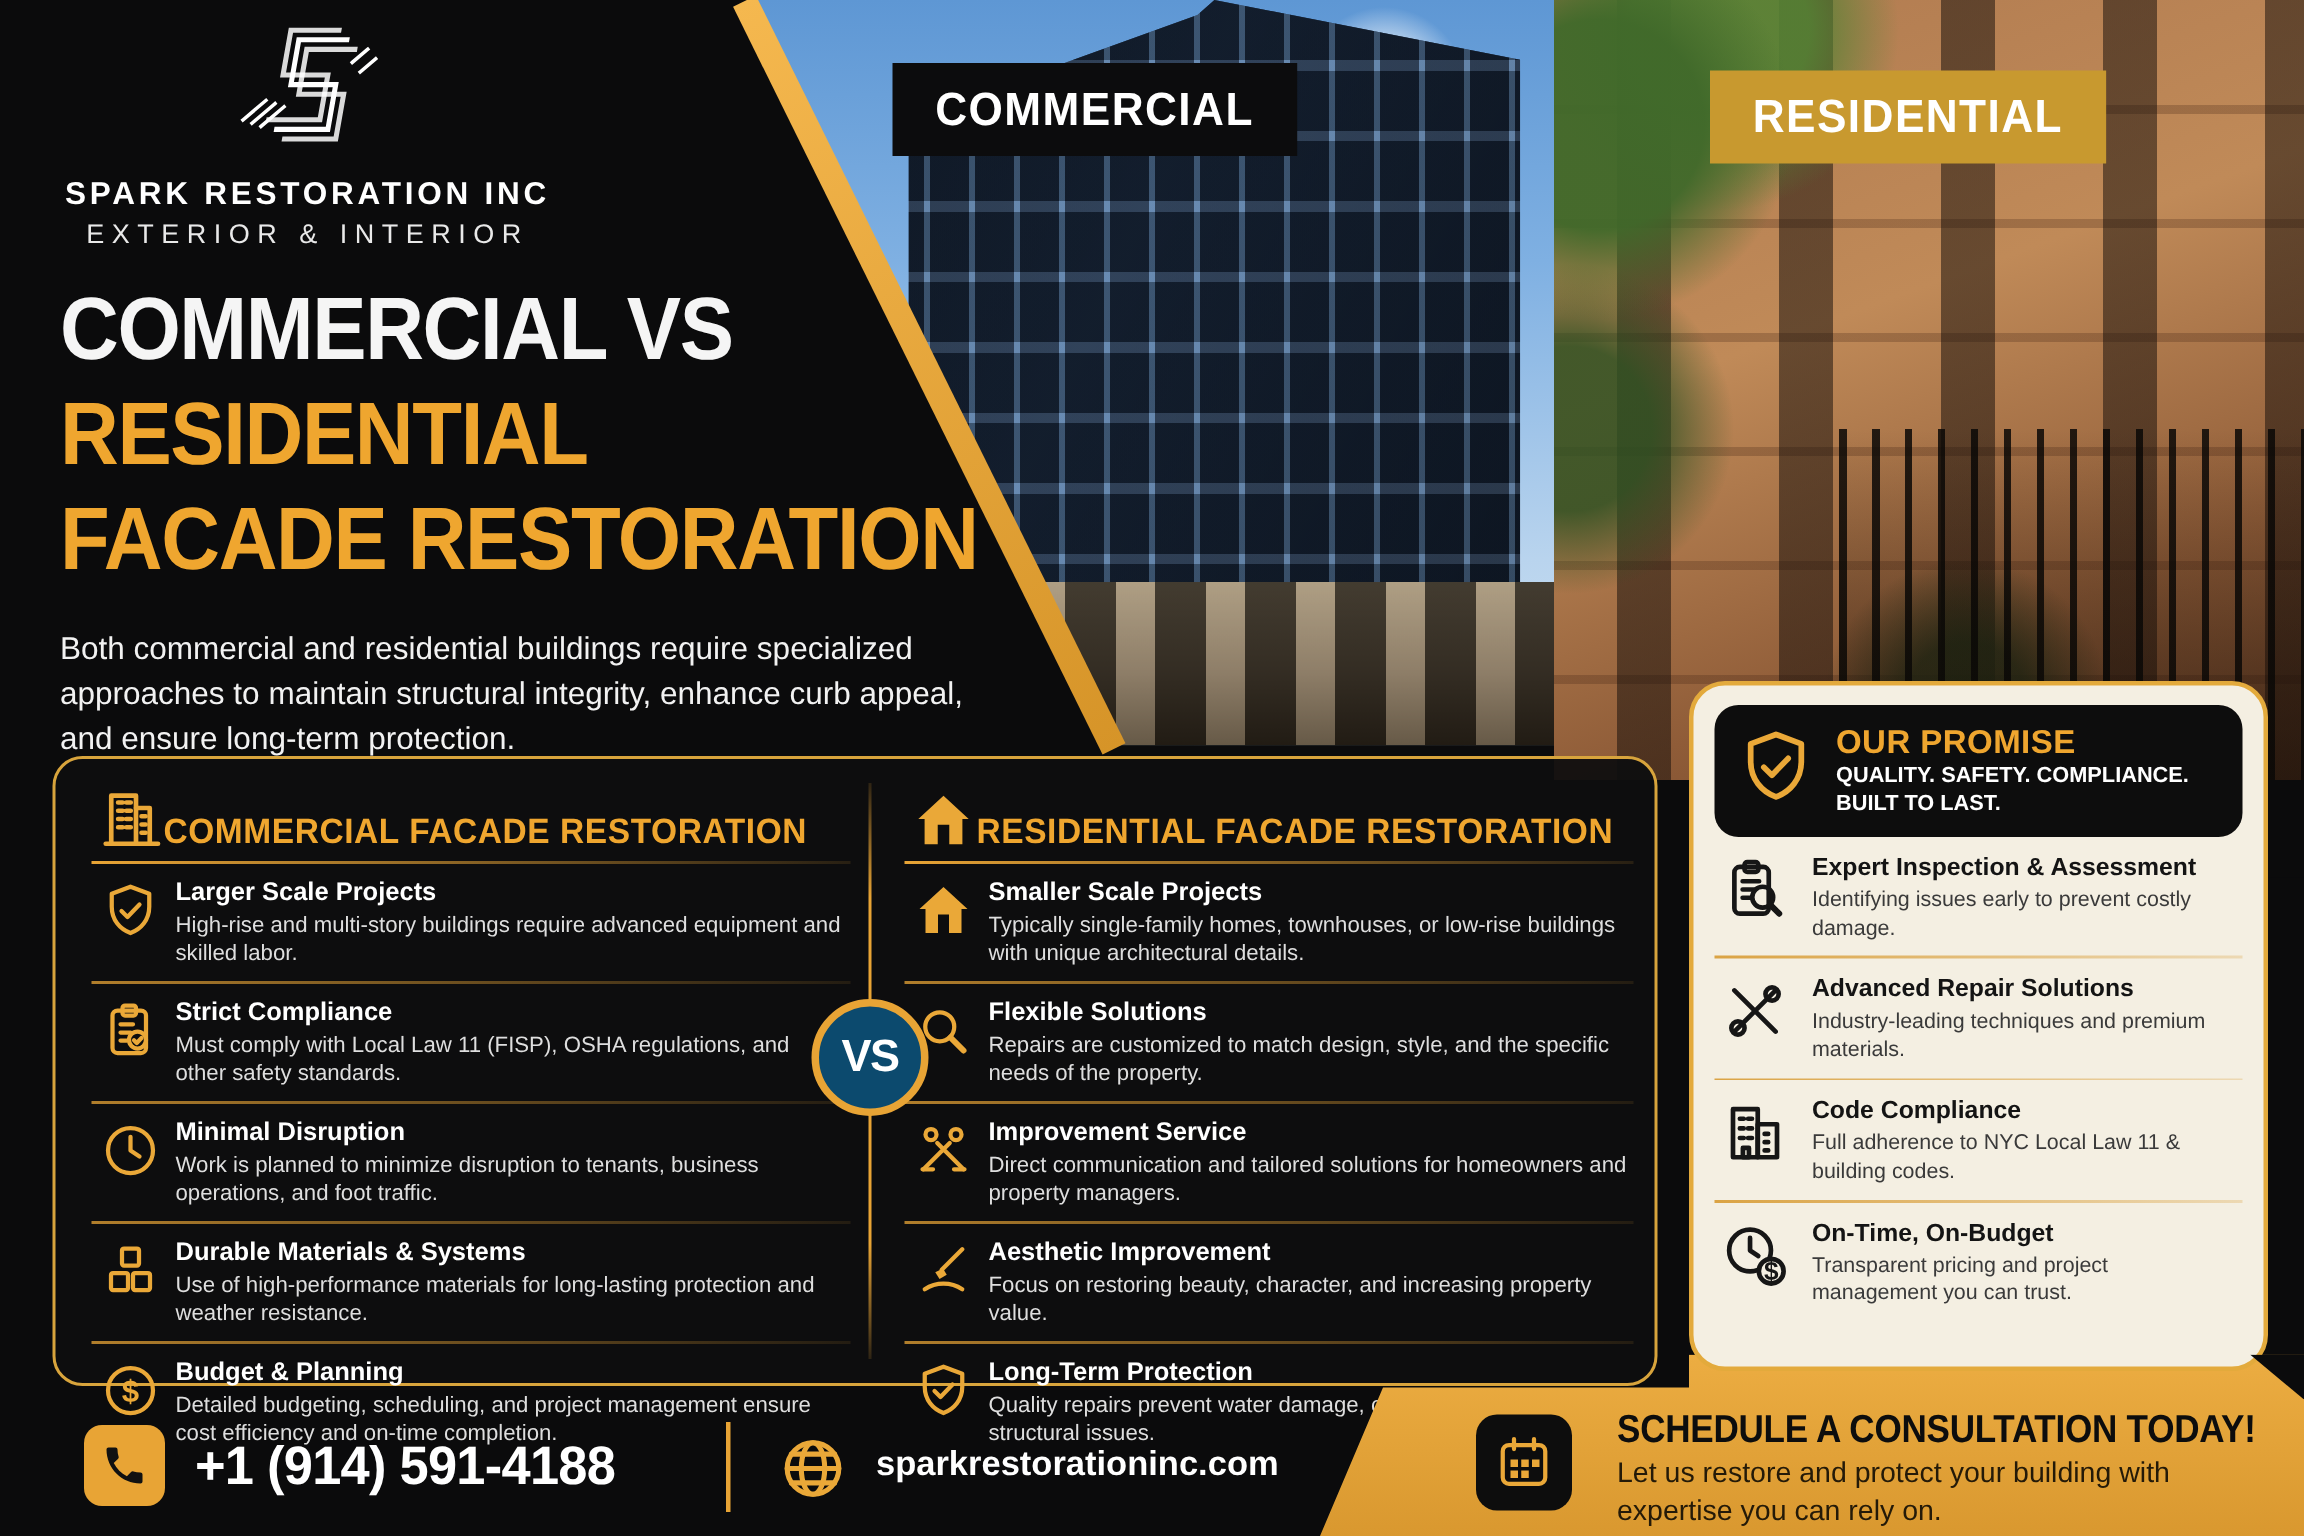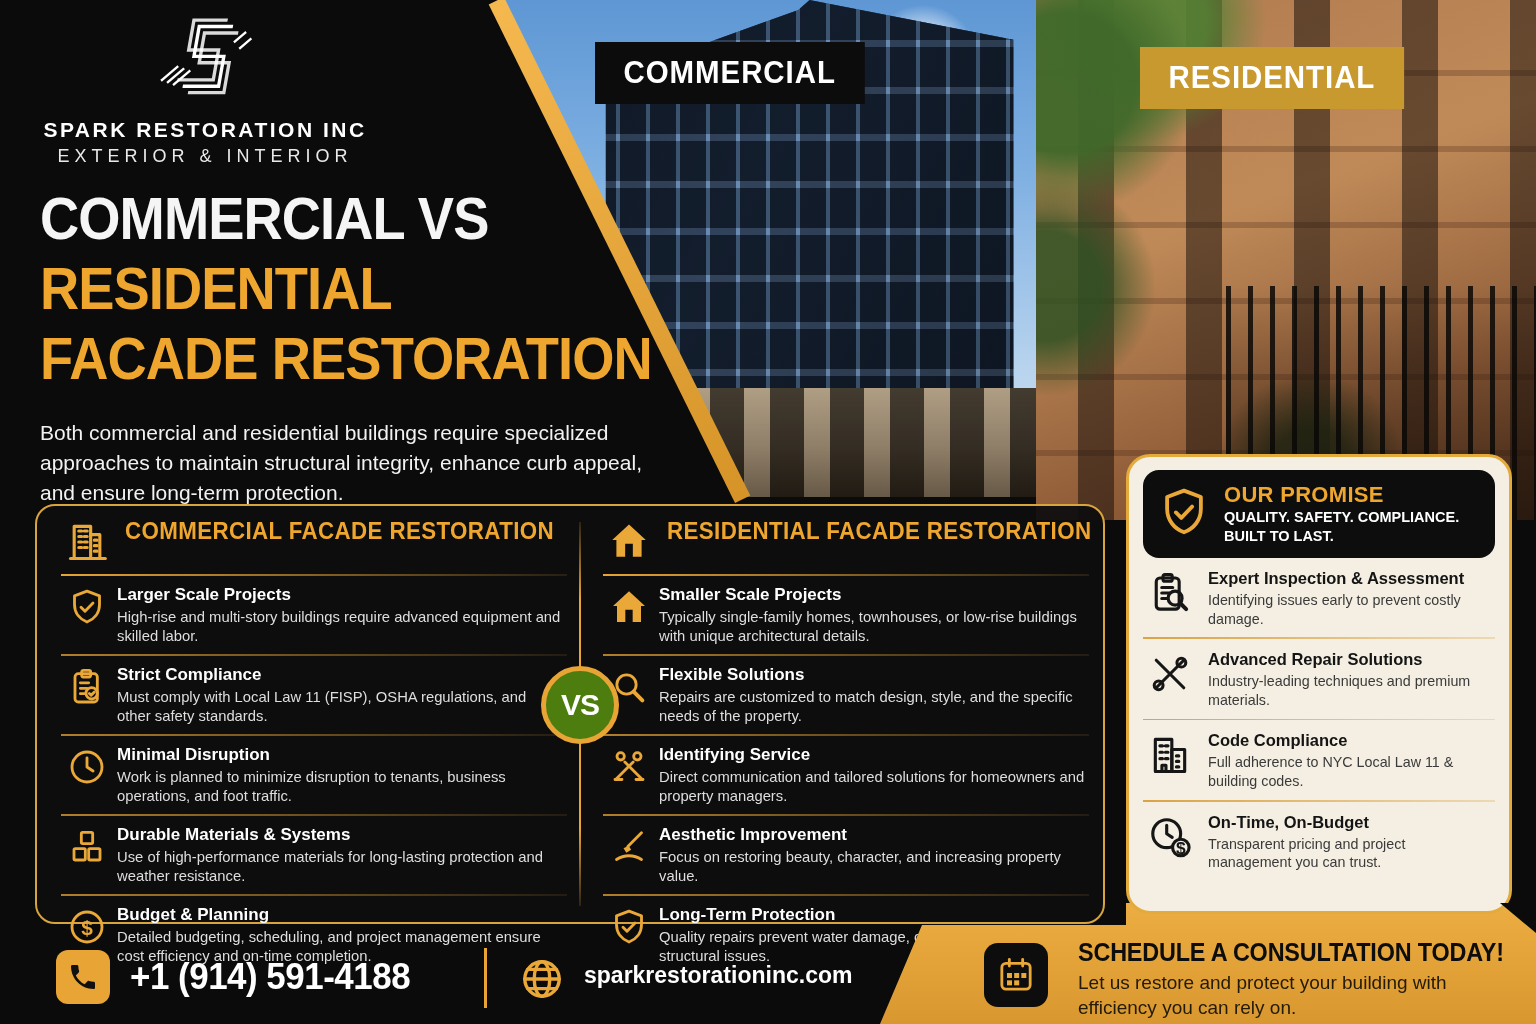--- a/index.html
+++ b/index.html
@@ -64,26 +64,26 @@
   #headline div{transform:scaleX(.92);transform-origin:left;white-space:nowrap;}
   .hl-white{color:#f5f5f5;} .hl-amber{color:#efa62f;}
   #intro{left:40px;top:418px;width:612px;color:#f2f2f2;font-size:21px;line-height:1.42;}
 
   
   #compare{left:35px;top:504px;width:1070px;height:420px;background:rgba(14,14,15,.94);
      border:2px solid #d8a43c;border-radius:20px;}
   #vs-line{position:absolute;left:542px;top:16px;bottom:16px;width:2px;
      background:linear-gradient(180deg,rgba(232,164,53,.15),#e8a435 20%,#e8a435 80%,rgba(232,164,53,.15));}
   #vs-circle{position:absolute;left:504px;top:160px;width:78px;height:78px;border-radius:50%;
-     background:#4d7c0f;border:5px solid #e8a435;display:flex;align-items:center;justify-content:center;
+     background:#0c4a6e;border:5px solid #e8a435;display:flex;align-items:center;justify-content:center;
      color:#fff;font-size:30px;font-weight:800;letter-spacing:-1px;z-index:2;}
   .col{position:absolute;top:12px;}
   #col-commercial{left:24px;width:506px;}
   #col-residential{left:566px;width:486px;}
-  .col-head{display:flex;align-items:flex-start;gap:16px;height:50px;padding-left:4px;}
+  .col-head{display:flex;align-items:flex-end;height:50px;padding-left:4px;}
   .col-head .ttl{color:#efa62f;font-size:23.5px;font-weight:800;letter-spacing:.4px;
      transform:scaleX(.95);transform-origin:left;white-space:nowrap;}
   .col-hr{height:2px;margin-top:6px;background:linear-gradient(90deg,#e8a435,rgba(232,164,53,.12));}
   .item{display:flex;gap:8px;padding:9px 4px 8px;min-height:69px;}
   .item .it{color:#fff;font-size:17px;font-weight:700;margin-bottom:3px;}
   .item .id{color:#dedede;font-size:14.8px;line-height:1.3;}
   .sep{height:1.5px;background:linear-gradient(90deg,rgba(232,164,53,.75),rgba(232,164,53,.1));}
   .ic-cell{flex:0 0 44px;display:flex;align-items:flex-start;justify-content:center;padding-top:2px;}
 
   
@@ -363,21 +363,21 @@
           </span>
       </div>
       <div class="sep"></div>
       <div class="item">
         <span class="ic-cell">
             <svg class="ic amber-ic" width="40" height="40">
               <use href="#i-people"></use>
             </svg>
           </span>
         <span>
-            <div class="it">Identifying Service</div>
+            <div class="it">Improvement Service</div>
         <div class="id">Direct communication and tailored solutions for homeowners and property managers.</div>
           </span>
       </div>
       <div class="sep"></div>
       <div class="item">
         <span class="ic-cell">
             <svg class="ic amber-ic" width="40" height="40">
               <use href="#i-brush"></use>
             </svg>
           </span>
@@ -475,17 +475,17 @@
   </div>
   <div class="abs" id="site-url">sparkrestorationinc.com</div>
 
   <div class="abs" id="cta-panel">
     <div id="cal-chip">
       <svg class="ic amber-ic" width="40" height="40">
           <use href="#i-calendar"></use>
         </svg>
     </div>
     <div id="cta-title">SCHEDULE A CONSULTATION TODAY!</div>
-    <div id="cta-desc">Let us restore and protect your building with efficiency you can rely on.</div>
+    <div id="cta-desc">Let us restore and protect your building with expertise you can rely on.</div>
   </div>
   <div class="abs" id="corner-bevel"></div>
 
 </div>
 
 </body></html>

